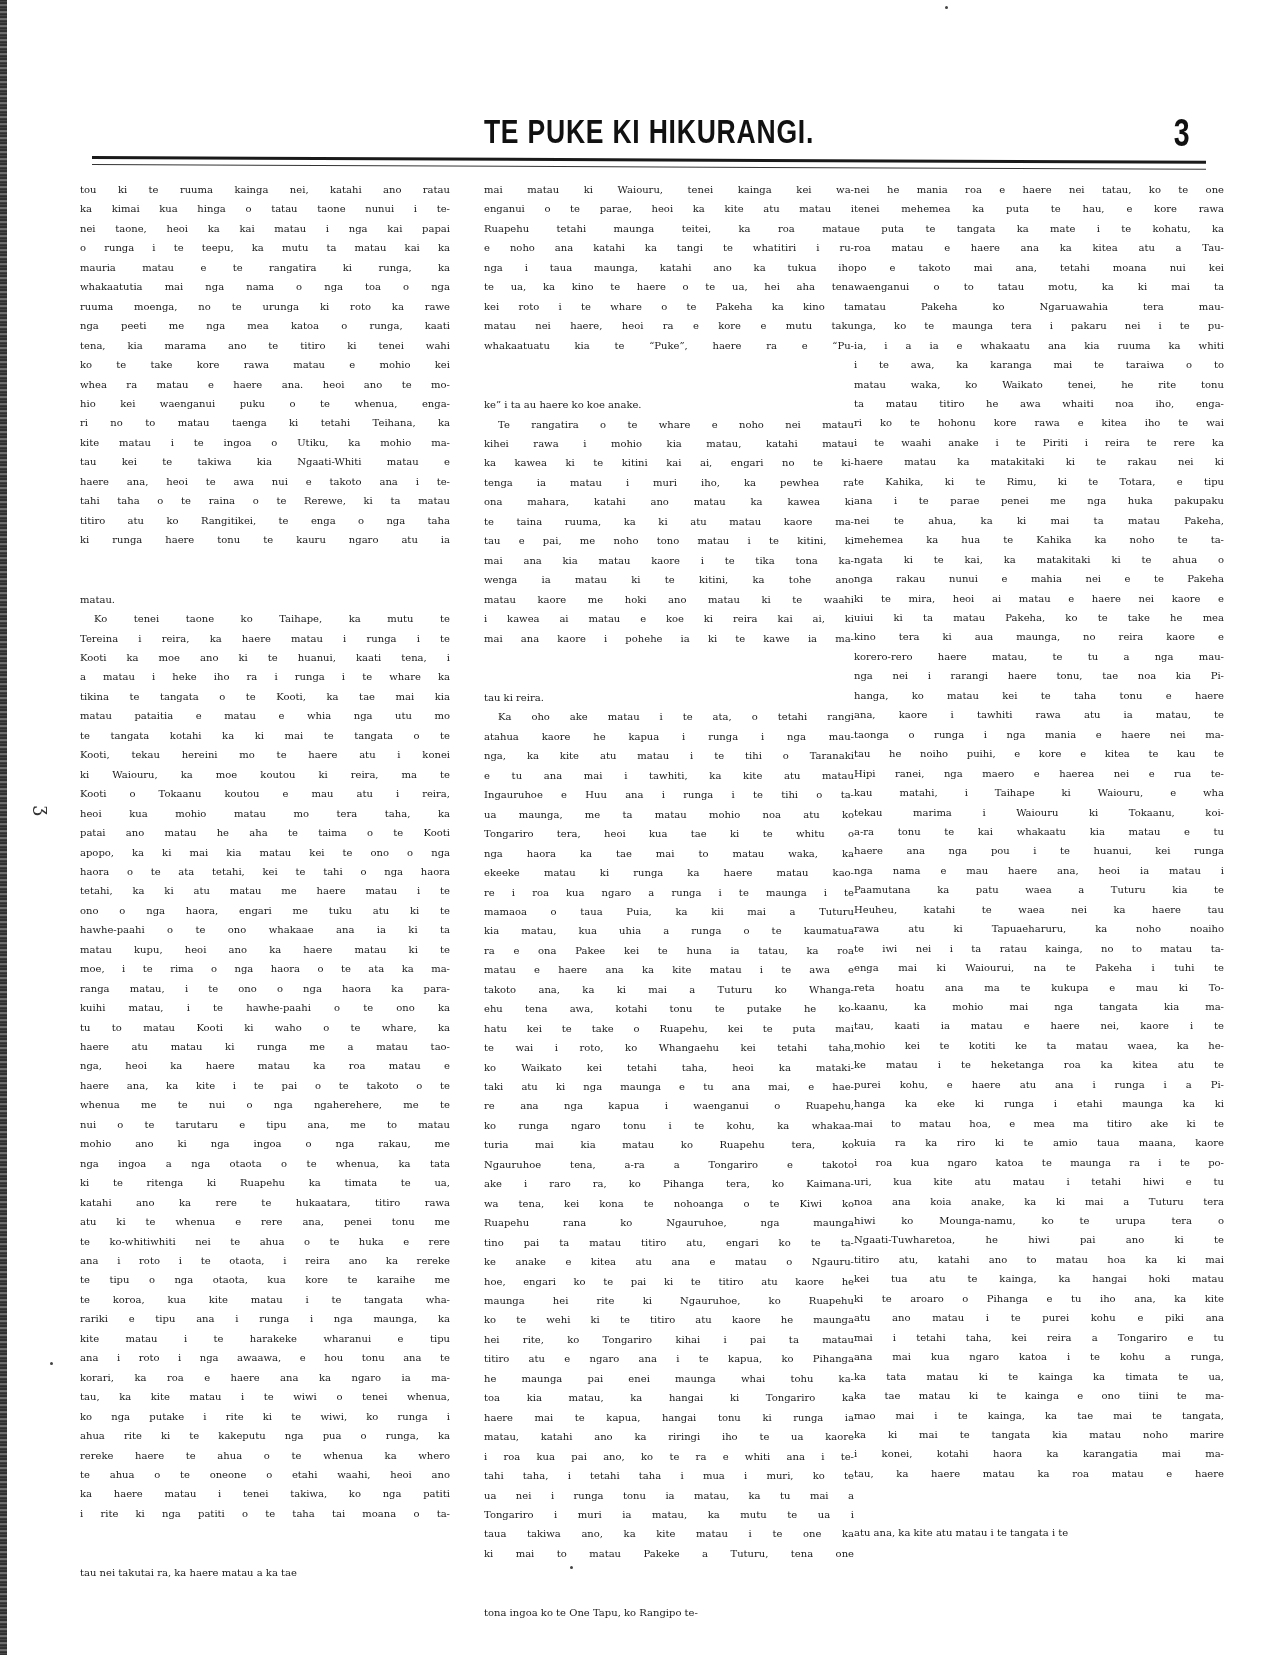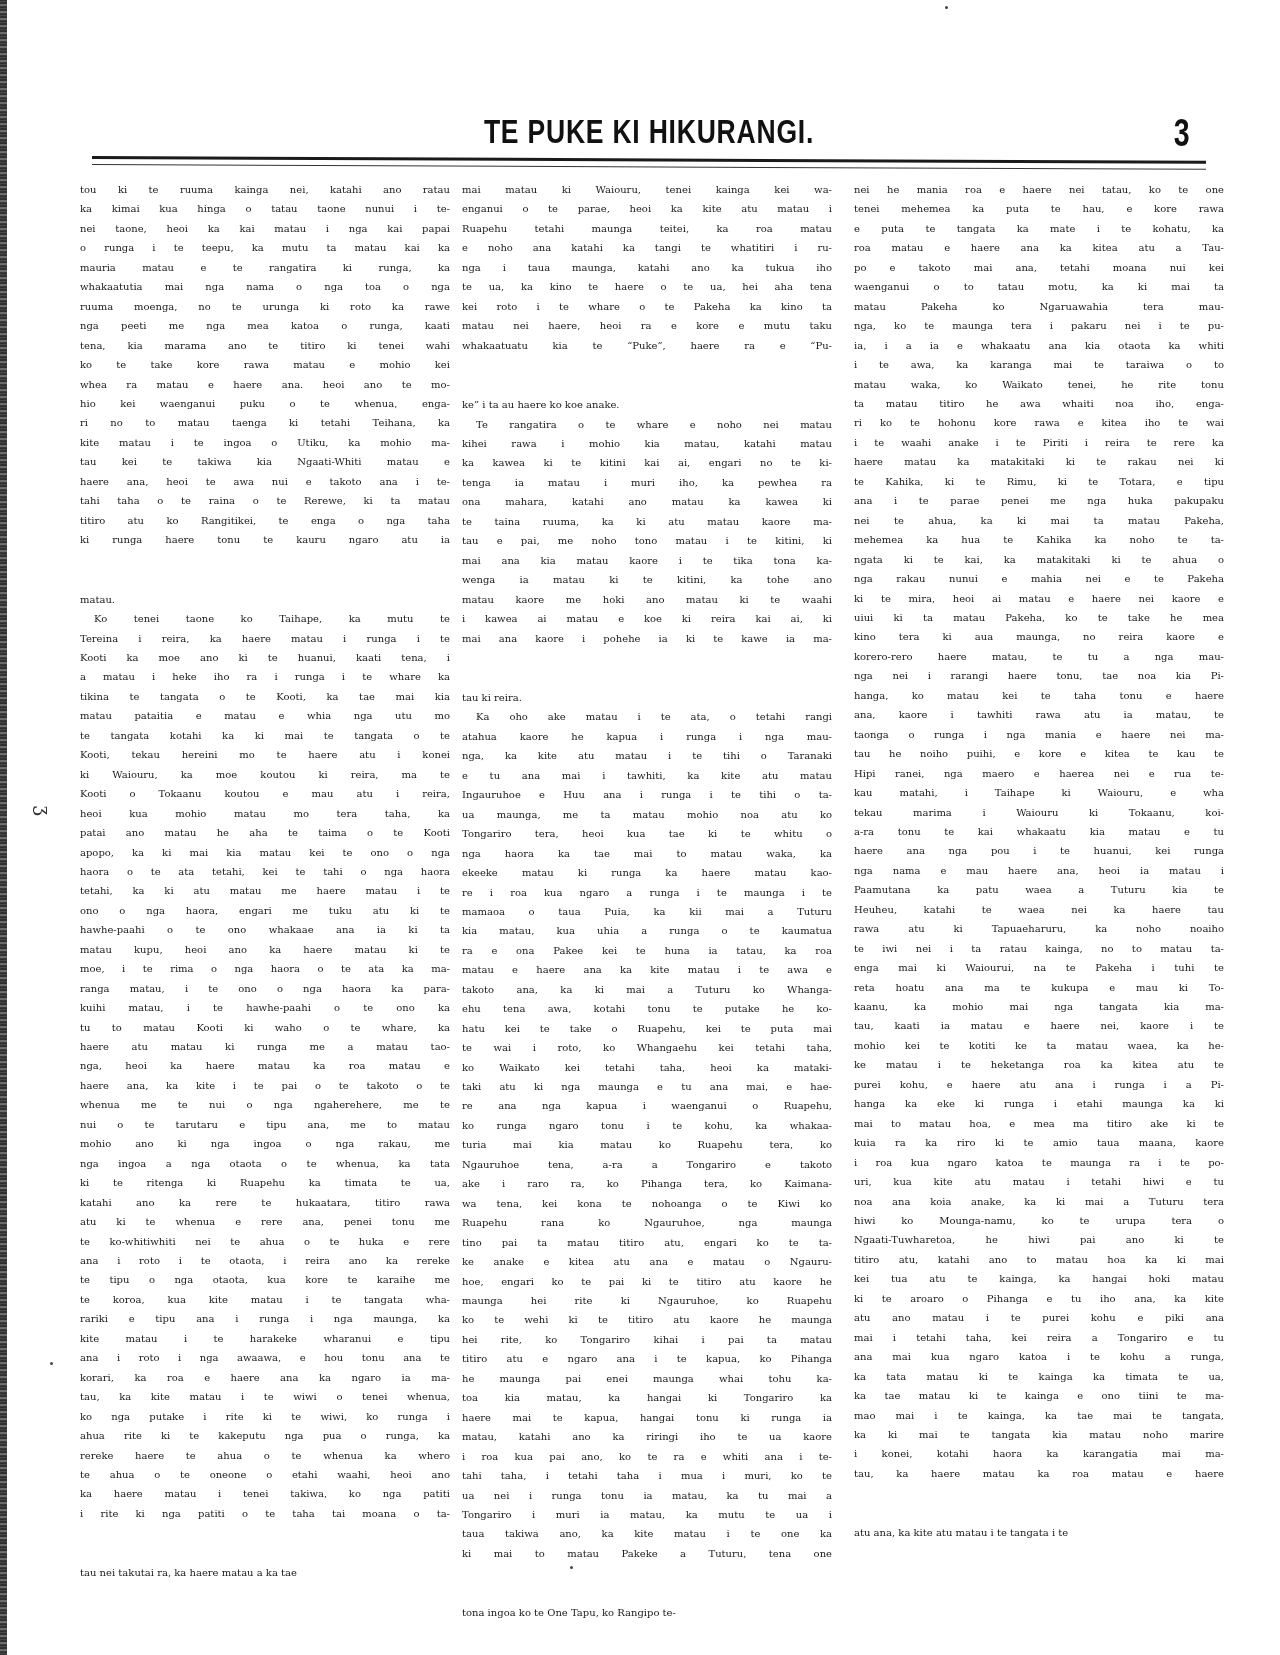--- a/index.html
+++ b/index.html
@@ -31,21 +31,21 @@
     }
     .rule-thin {
       position: absolute; left: 92px; top: 164px; width: 1114px; height: 1px;
       background: #333; transform: rotate(0.25deg); transform-origin: left center;
     }
     .column {
       position: absolute; top: 180px; width: 370px;
       font-size: 10px; line-height: 19.45px; text-align: justify;
     }
     .col-1 { left: 80px; }
-    .col-2 { left: 462px; }
+    .col-2 { left: 484px; }
     .col-3 { left: 854px; }
     .line { display: block; white-space: nowrap; text-align-last: justify; text-align: justify; }
     .line.last { text-align-last: left; margin-top: 40px; }
     .line.indent { padding-left: 14px; }
     .margin-mark {
       position: absolute; left: 38px; top: 800px; font-size: 18px; color: #333;
       transform: rotate(90deg);
     }
     .speck { position: absolute; width: 3px; height: 3px; background: #444; border-radius: 50%; }
   </style>
@@ -210,21 +210,21 @@
     </section>
   <section class="column col-3">
       <span class="line">nei he mania roa e haere nei tatau, ko te one</span>
       <span class="line">tenei mehemea ka puta te hau, e kore rawa</span>
       <span class="line">e puta te tangata ka mate i te kohatu, ka</span>
       <span class="line">roa matau e haere ana ka kitea atu a Tau-</span>
       <span class="line">po e takoto mai ana, tetahi moana nui kei</span>
       <span class="line">waenganui o to tatau motu, ka ki mai ta</span>
       <span class="line">matau Pakeha ko Ngaruawahia tera mau-</span>
       <span class="line">nga, ko te maunga tera i pakaru nei i te pu-</span>
-      <span class="line">ia, i a ia e whakaatu ana kia otaota ka whiti</span>
+      <span class="line">ia, i a ia e whakaatu ana kia ruuma ka whiti</span>
       <span class="line">i te awa, ka karanga mai te taraiwa o to</span>
       <span class="line">matau waka, ko Waikato tenei, he rite tonu</span>
       <span class="line">ta matau titiro he awa whaiti noa iho, enga-</span>
       <span class="line">ri ko te hohonu kore rawa e kitea iho te wai</span>
       <span class="line">i te waahi anake i te Piriti i reira te rere ka</span>
       <span class="line">haere matau ka matakitaki ki te rakau nei ki</span>
       <span class="line">te Kahika, ki te Rimu, ki te Totara, e tipu</span>
       <span class="line">ana i te parae penei me nga huka pakupaku</span>
       <span class="line">nei te ahua, ka ki mai ta matau Pakeha,</span>
       <span class="line">mehemea ka hua te Kahika ka noho te ta-</span>

